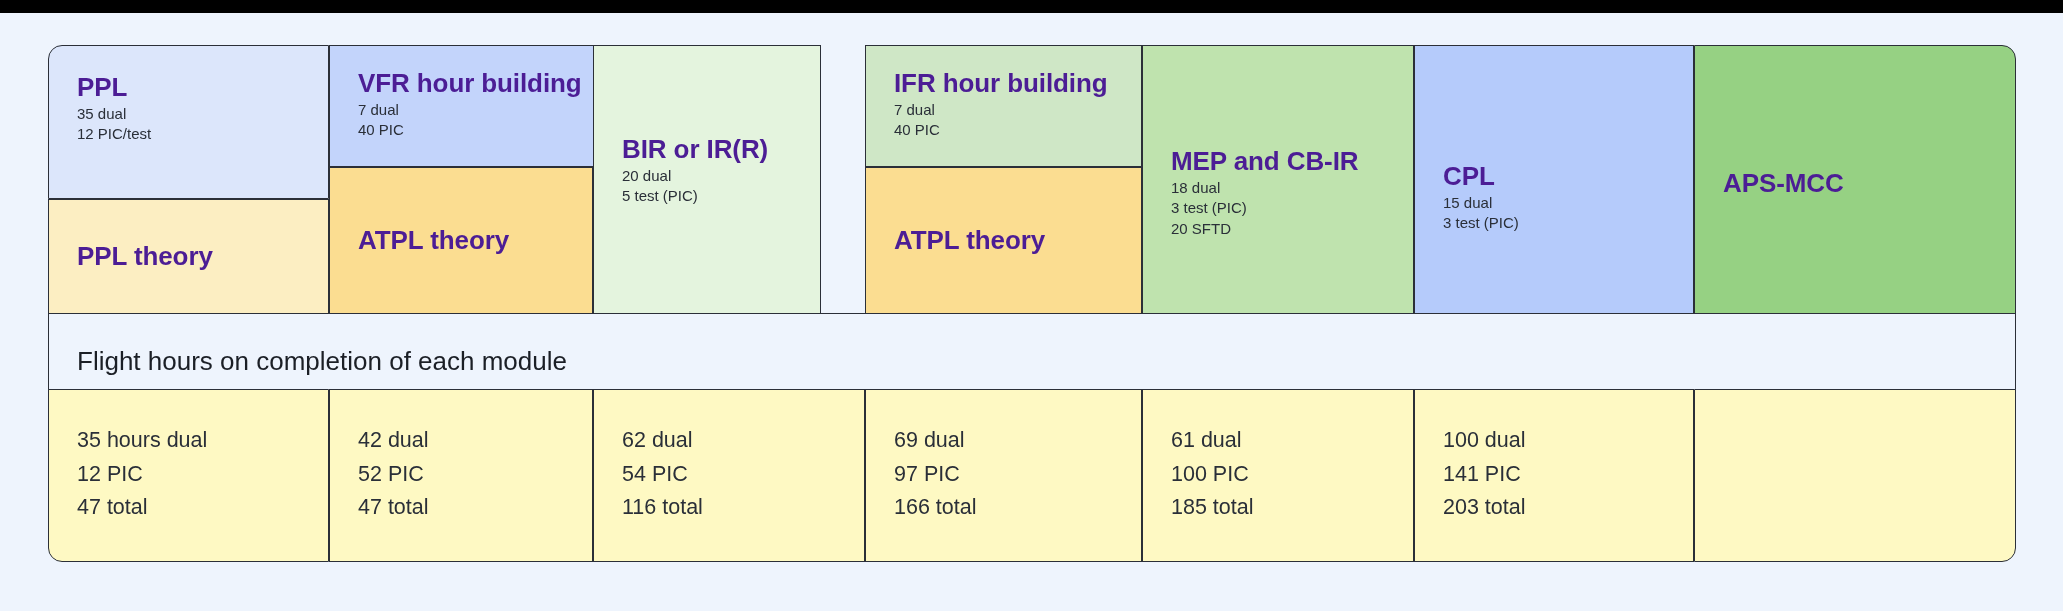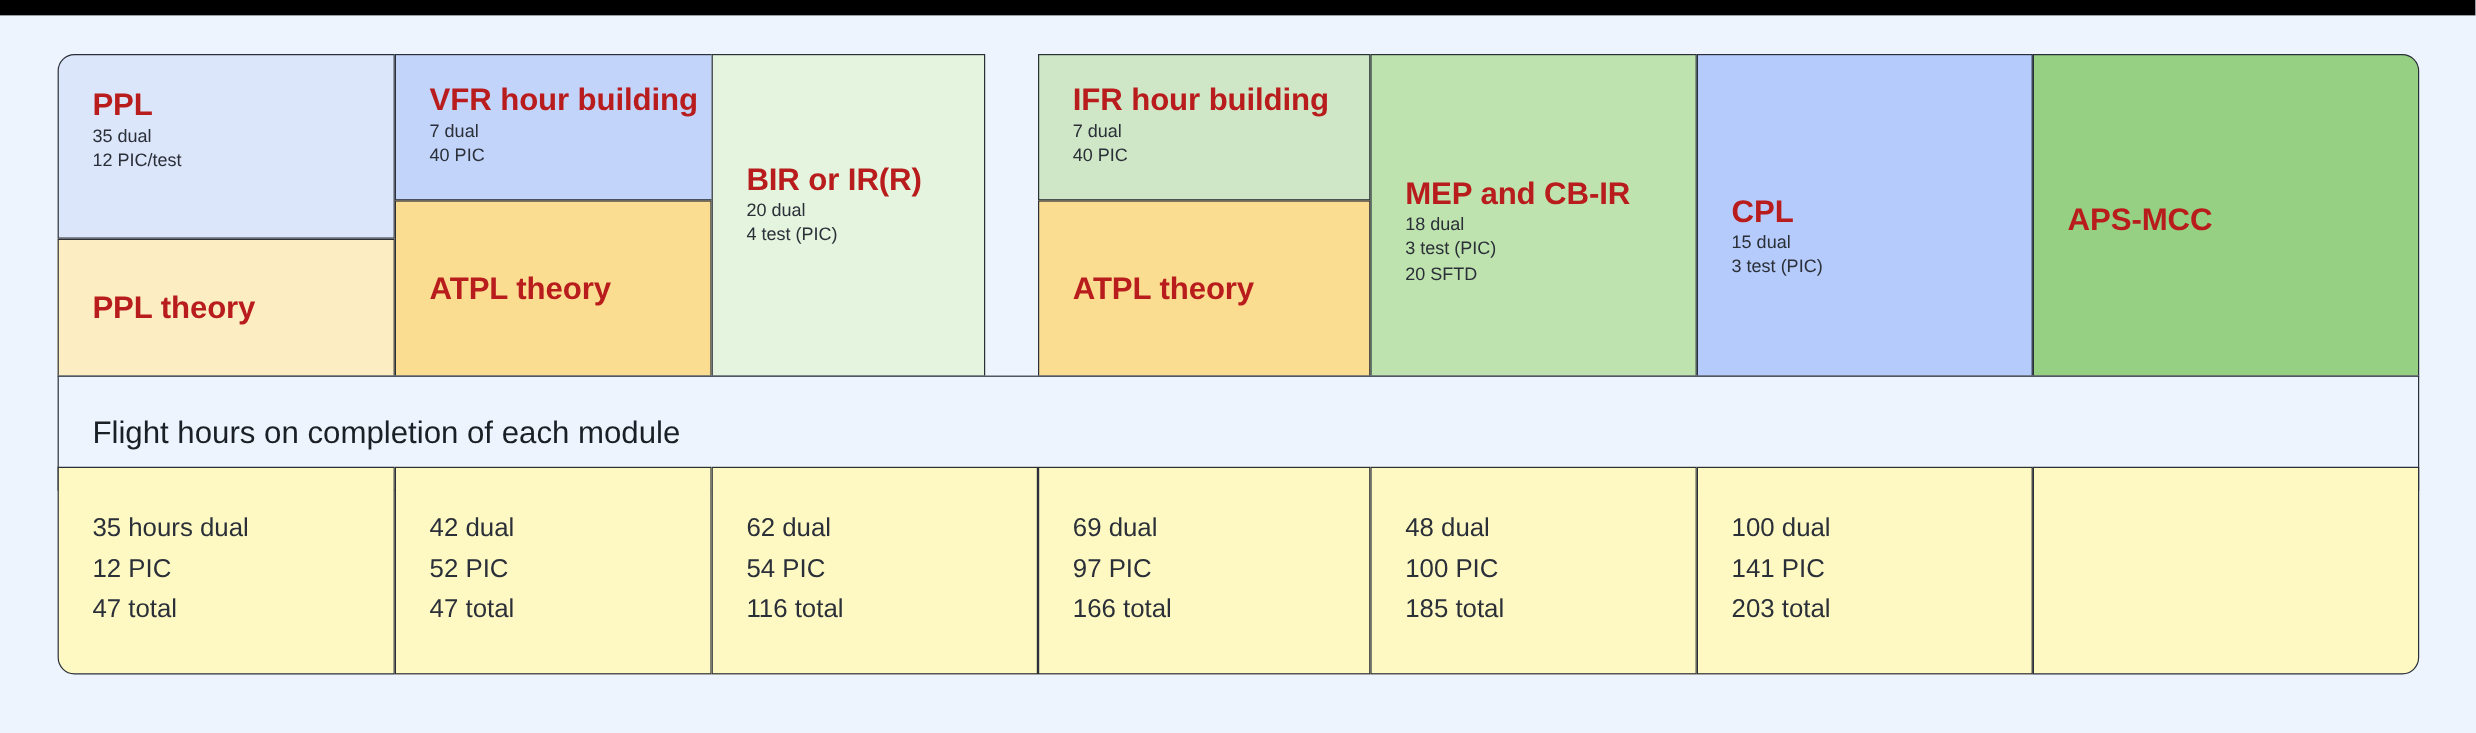--- a/index.html
+++ b/index.html
@@ -47,21 +47,21 @@
     overflow: hidden;
   }
   .cell .inner {
     position: absolute;
     left: 28px;
     right: 12px;
   }
   .title {
     font-size: 26px;
     font-weight: bold;
-    color: #b91c1c;
+    color: #4c1d95;
     line-height: 1.22;
     letter-spacing: -0.1px;
     white-space: nowrap;
   }
   .sub {
     font-size: 15px;
     font-weight: normal;
     color: #2a2f38;
     line-height: 1.38;
     white-space: nowrap;
@@ -146,21 +146,21 @@
     <div class="cell" style="left:281px; top:122px; width:264px; height:147px; background:#fbdd91;">
       <div class="inner" style="top:50%; transform:translateY(-50%);">
         <div class="title">ATPL theory</div>
       </div>
     </div>
 
     <div class="cell" style="left:545px; top:0px; width:228px; height:269px; background:#e4f4de;">
       <div class="inner" style="top:88px;">
         <div class="title">BIR or IR(R)</div>
         <div class="sub">20 dual</div>
-        <div class="sub">4 test (PIC)</div>
+        <div class="sub">5 test (PIC)</div>
       </div>
     </div>
 
     <div class="cell" style="left:817px; top:0px; width:277px; height:122px; background:#cfe7c6;">
       <div class="inner" style="top:22px;">
         <div class="title">IFR hour building</div>
         <div class="sub">7 dual</div>
         <div class="sub">40 PIC</div>
       </div>
     </div>
@@ -224,21 +224,21 @@
     <div class="totals-cell" style="left:817px; width:277px;">
       <div class="tinner">
         <div class="tline">69 dual</div>
         <div class="tline">97 PIC</div>
         <div class="tline">166 total</div>
       </div>
     </div>
 
     <div class="totals-cell" style="left:1094px; width:272px;">
       <div class="tinner">
-        <div class="tline">48 dual</div>
+        <div class="tline">61 dual</div>
         <div class="tline">100 PIC</div>
         <div class="tline">185 total</div>
       </div>
     </div>
 
     <div class="totals-cell" style="left:1366px; width:280px;">
       <div class="tinner">
         <div class="tline">100 dual</div>
         <div class="tline">141 PIC</div>
         <div class="tline">203 total</div>

